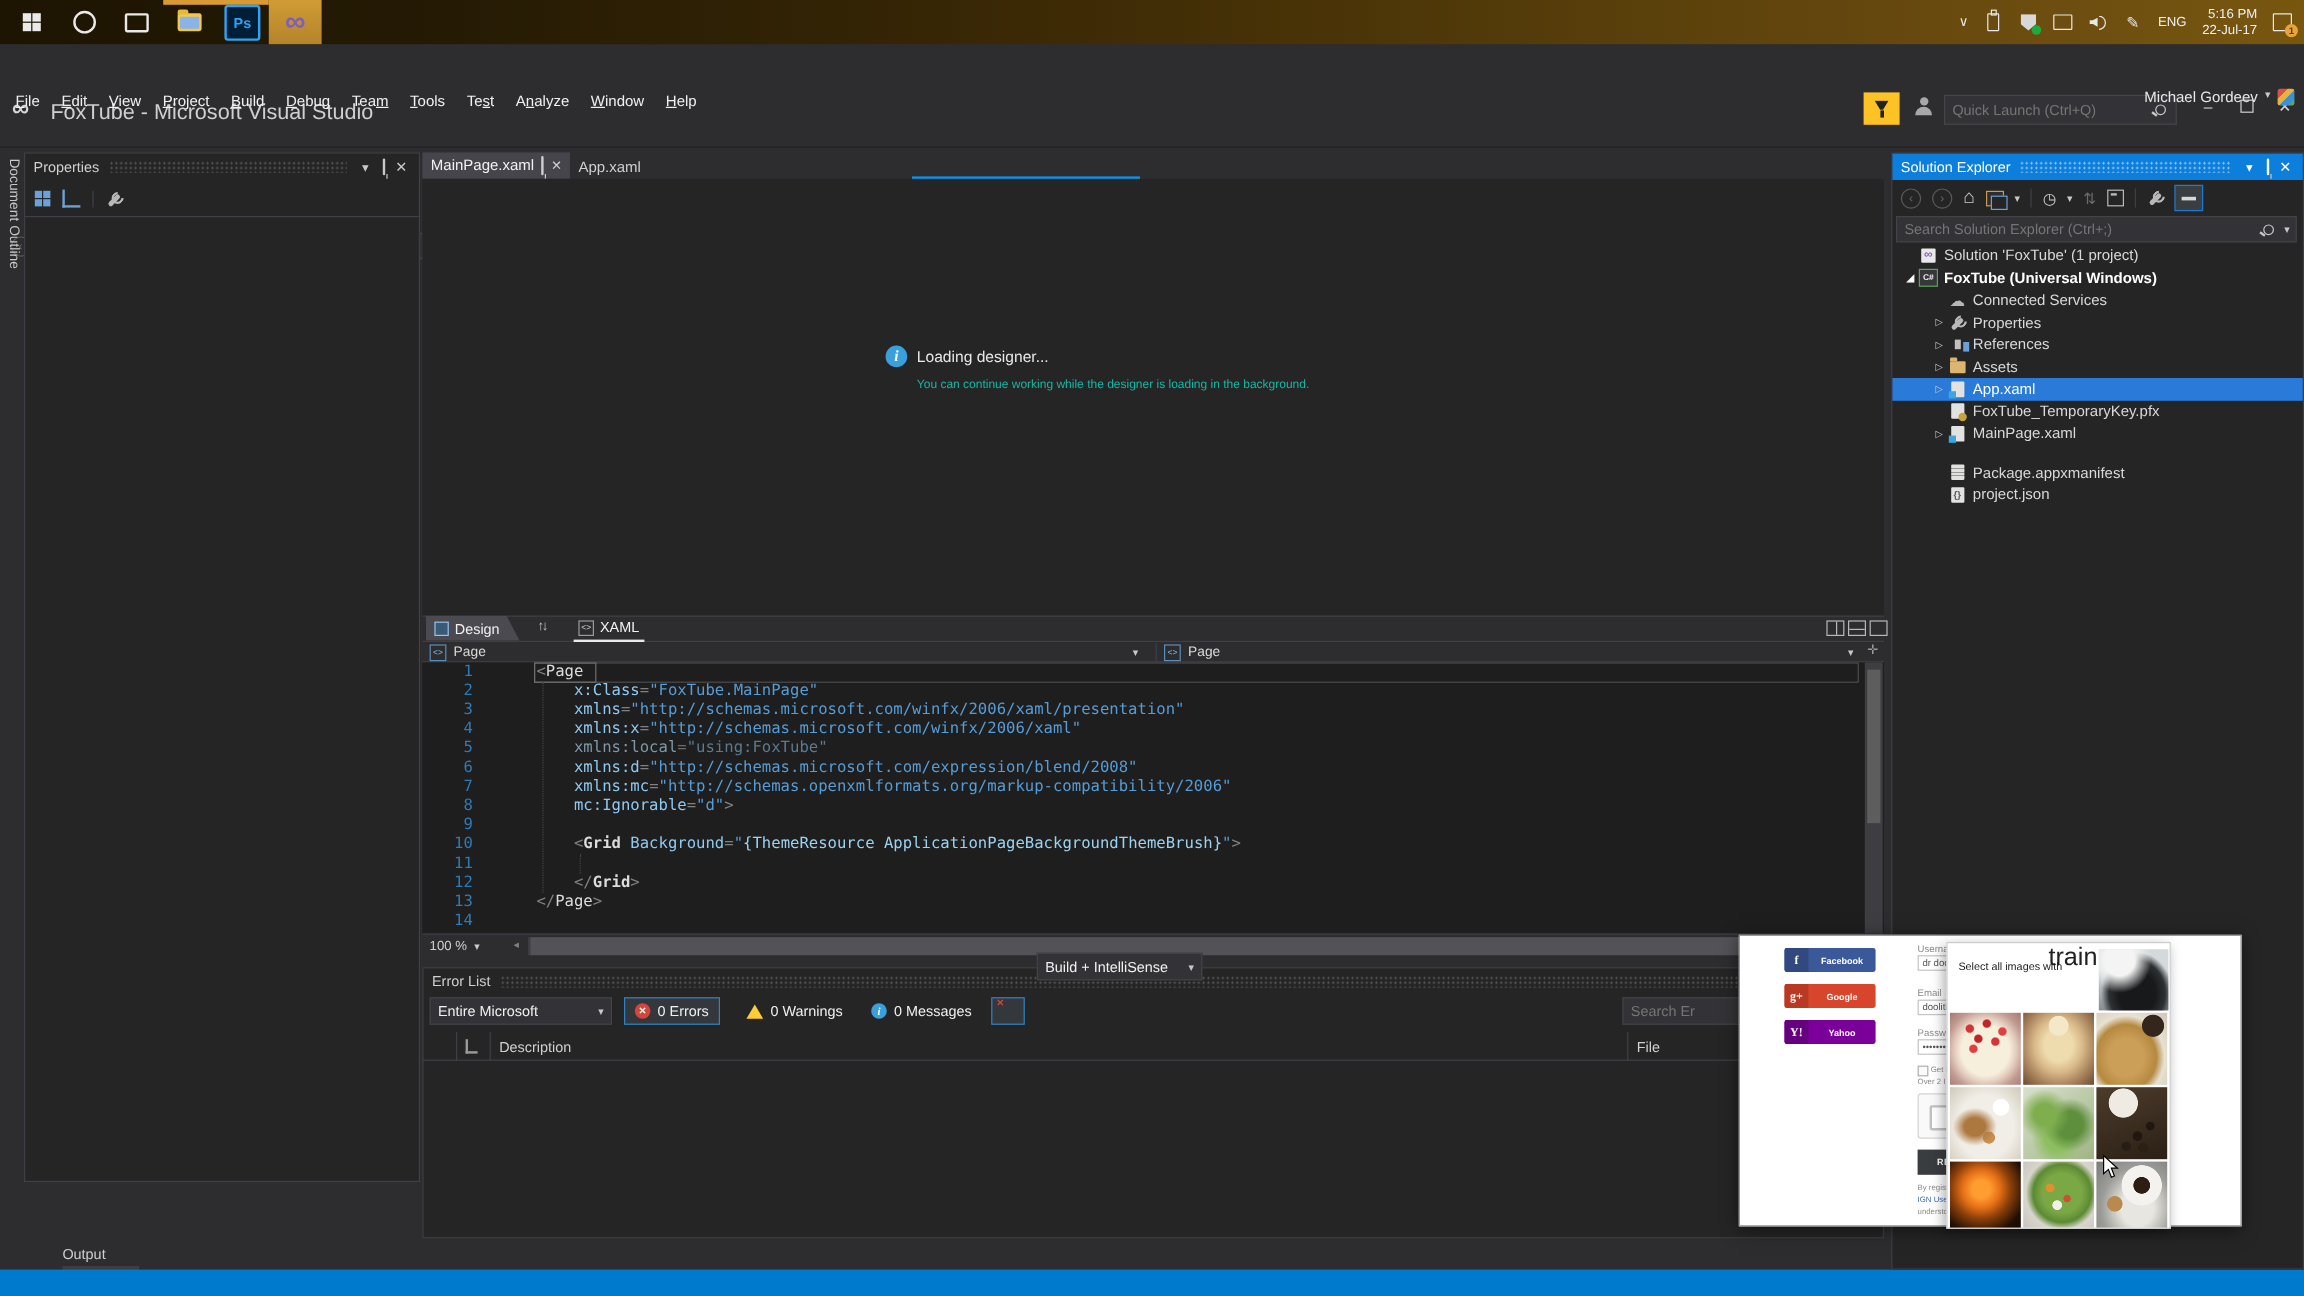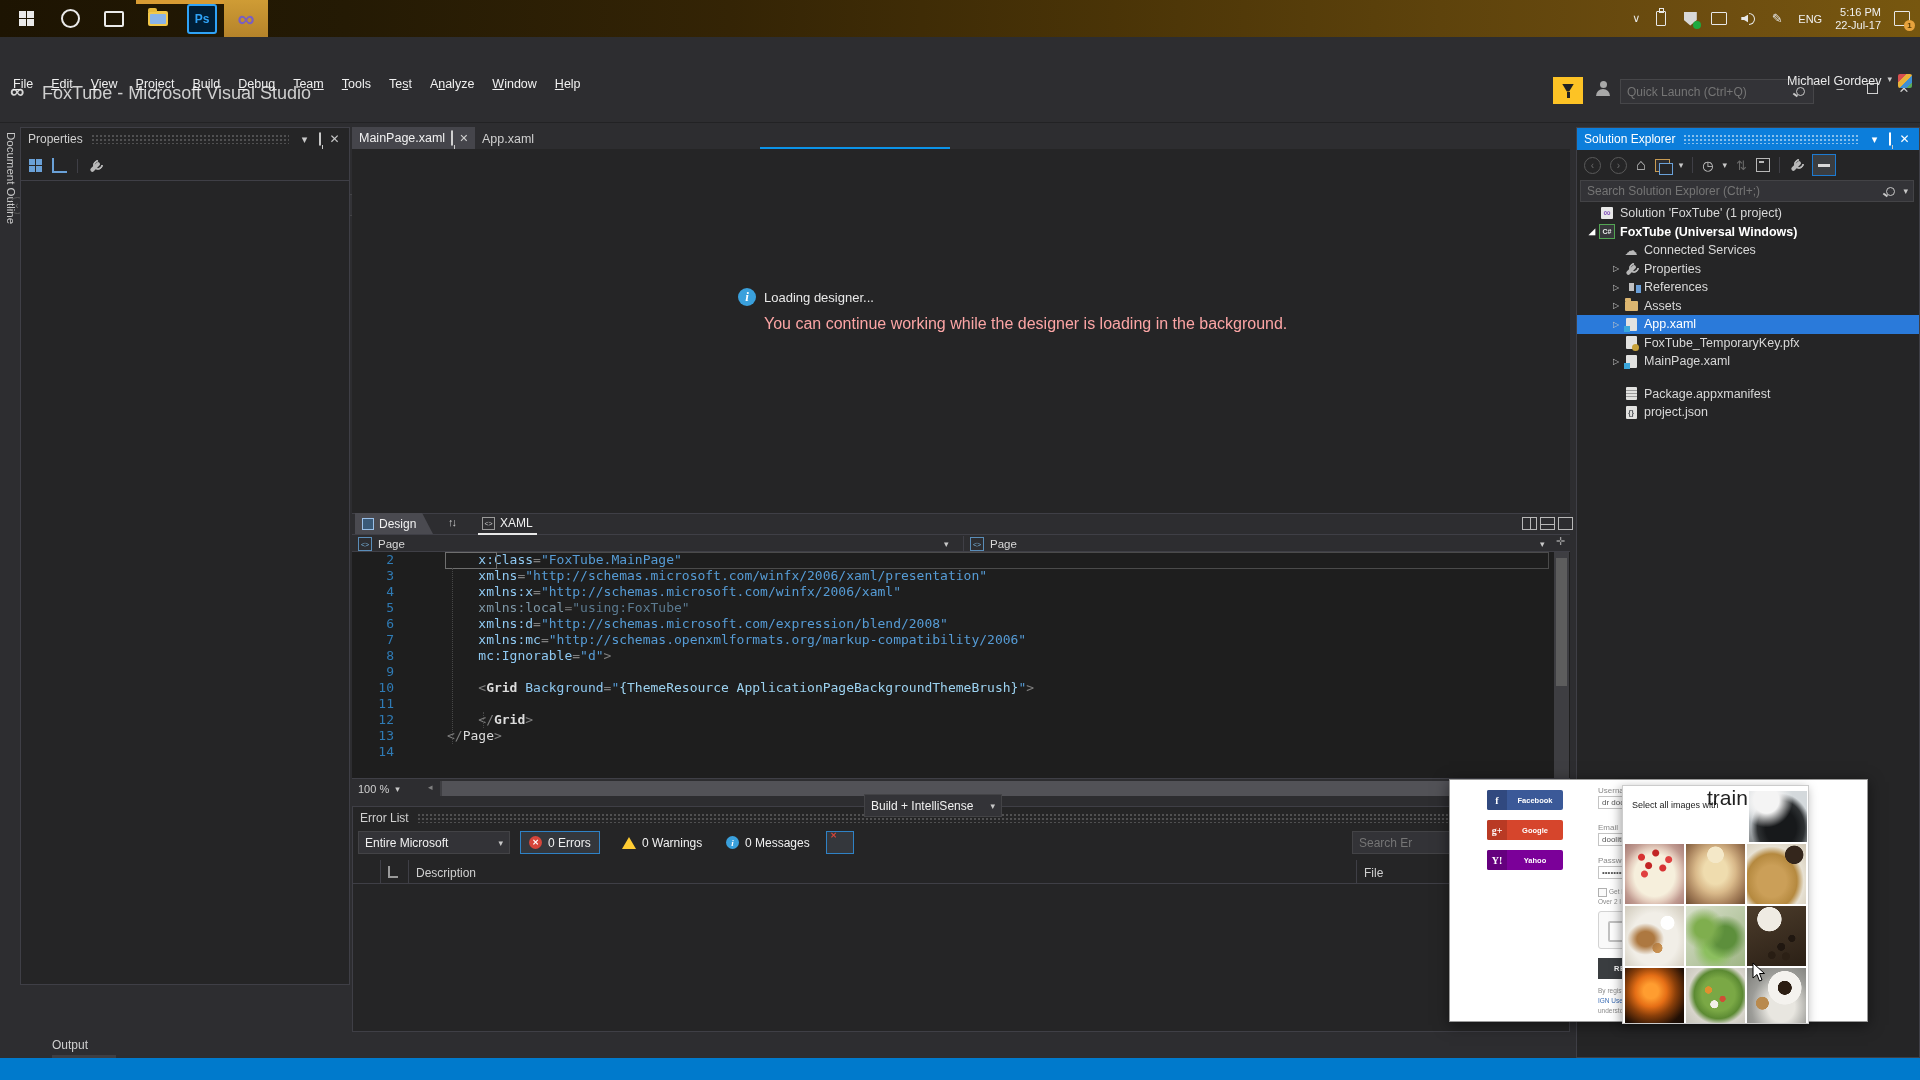--- a/index.html
+++ b/index.html
@@ -109,21 +109,21 @@
     display:flex;align-items:center;padding-top:4px}
   
   #tab-mainpage{left:352px;top:127px;width:123px;height:22px;background:#45454b;display:flex;align-items:center;padding:0 7px;
     box-sizing:border-box;font-size:12.5px;color:#f1f1f1;gap:6px}
   #tab-app{left:482px;top:129px;height:20px;font-size:12.5px;color:#cfcfcf;display:flex;align-items:center}
   #designer-progress{left:760px;top:147px;width:190px;height:3px;background:#0b93e8}
   #designer{left:352px;top:149px;width:1218px;height:364px;background:#252526}
   #load-icon{left:386px;top:139px;width:18px;height:18px;border-radius:50%;background:#3aa0dc;color:#fff;
     font-family:"Liberation Serif",serif;font-style:italic;font-weight:bold;font-size:13px;display:flex;align-items:center;justify-content:center}
   #load-title{left:412px;top:141px;font-size:13px;color:#e8e8e8}
-  #load-sub{left:412px;top:166px;font-size:16px;color:#fca5a5}
+  #load-sub{left:412px;top:166px;font-size:10px;color:#14b8a6}
   #design-bar{left:352px;top:513px;width:1218px;height:22px;background:#2d2d30;border-top:1px solid #3f3f46;border-bottom:1px solid #3f3f46;box-sizing:border-box}
   #design-tab{left:355px;top:513px;width:78px;height:21px;background:#4a4a50;clip-path:polygon(0 0,86% 0,100% 100%,0 100%);
     display:flex;align-items:center;gap:5px;padding-left:7px;box-sizing:border-box;font-size:12px;color:#f1f1f1}
   .designtab-ic{width:10px;height:10px;border:1.5px solid #9ac0e8;background:#3a5a78}
   #swap-ic{left:448px;top:516px;font-size:11px;color:#c8c8c8;letter-spacing:-2px}
   #xaml-tab{left:478px;top:513px;height:20px;display:flex;align-items:center;gap:5px;font-size:12px;color:#f1f1f1;
     border-bottom:2px solid #e8e8e8;padding:0 4px}
   .xamltab-ic{width:11px;height:11px;border:1.5px solid #9a9a9a;color:#c8c8c8;font-size:7px;display:flex;align-items:center;justify-content:center}
   .split-ic{top:517px;width:13px;height:11px;border:1.5px solid #b8b8b8;position:absolute}
   .split-ic.v:before{content:"";position:absolute;left:50%;top:0;width:1.5px;height:100%;background:#b8b8b8}
@@ -517,20 +517,21 @@
   <span class="caret abs" style="left:944px;top:539px">▾</span>
   <div class="nav-div"></div>
   <div class="crumb" style="left:970px">
     <span class="tag-ic">&lt;&gt;</span>
     <span>Page</span>
   </div>
   <span class="caret abs" style="left:1540px;top:539px">▾</span>
   <div id="grip" class="abs">✛</div>
 
   <div id="code" class="abs">
+      <div class="code-line"><span class="ln">1</span><span class="ctext"><span class="tk-d">&lt;</span><span class="tk-e">Page</span></span></div>
       <div class="code-line"><span class="ln">2</span><span class="ctext"><span class="tk-p">    </span><span class="tk-a">x:Class</span><span class="tk-d">=</span><span class="tk-s">"FoxTube.MainPage"</span></span></div>
       <div class="code-line"><span class="ln">3</span><span class="ctext"><span class="tk-p">    </span><span class="tk-a">xmlns</span><span class="tk-d">=</span><span class="tk-s">"http://schemas.microsoft.com/winfx/2006/xaml/presentation"</span></span></div>
       <div class="code-line"><span class="ln">4</span><span class="ctext"><span class="tk-p">    </span><span class="tk-a">xmlns:x</span><span class="tk-d">=</span><span class="tk-s">"http://schemas.microsoft.com/winfx/2006/xaml"</span></span></div>
       <div class="code-line"><span class="ln">5</span><span class="ctext"><span class="tk-p">    </span><span class="tk-ad">xmlns:local</span><span class="tk-dd">=</span><span class="tk-sd">"using:FoxTube"</span></span></div>
       <div class="code-line"><span class="ln">6</span><span class="ctext"><span class="tk-p">    </span><span class="tk-a">xmlns:d</span><span class="tk-d">=</span><span class="tk-s">"http://schemas.microsoft.com/expression/blend/2008"</span></span></div>
       <div class="code-line"><span class="ln">7</span><span class="ctext"><span class="tk-p">    </span><span class="tk-a">xmlns:mc</span><span class="tk-d">=</span><span class="tk-s">"http://schemas.openxmlformats.org/markup-compatibility/2006"</span></span></div>
       <div class="code-line"><span class="ln">8</span><span class="ctext"><span class="tk-p">    </span><span class="tk-a">mc:Ignorable</span><span class="tk-d">=</span><span class="tk-s">"d"</span><span class="tk-d">&gt;</span></span></div>
       <div class="code-line"><span class="ln">9</span><span class="ctext"></span></div>
       <div class="code-line"><span class="ln">10</span><span class="ctext"><span class="tk-p">    </span><span class="tk-d">&lt;</span><span class="tk-eb">Grid</span><span class="tk-p"> </span><span class="tk-a">Background</span><span class="tk-d">=</span><span class="tk-s">"</span><span class="tk-r">{ThemeResource ApplicationPageBackgroundThemeBrush}</span><span class="tk-s">"</span><span class="tk-d">&gt;</span></span></div>
       <div class="code-line"><span class="ln">11</span><span class="ctext"></span></div>

